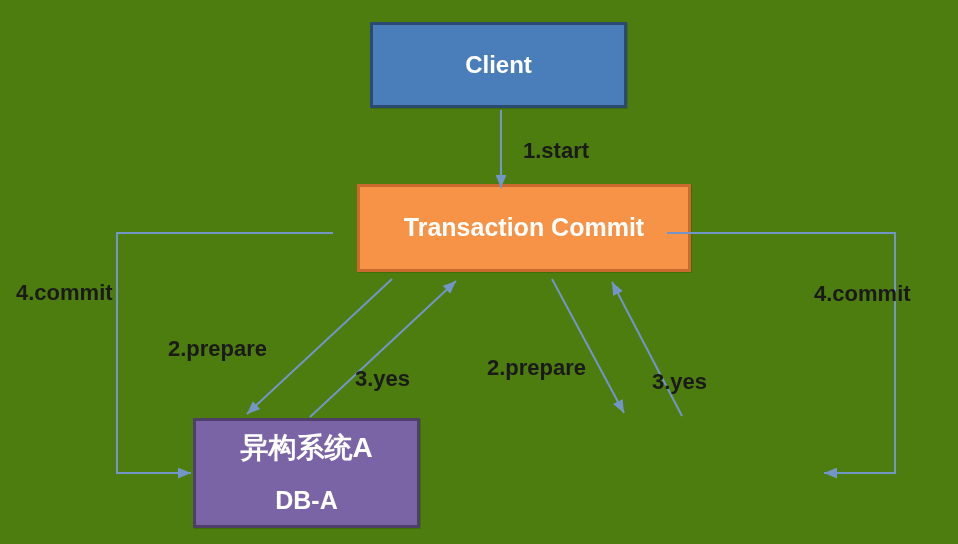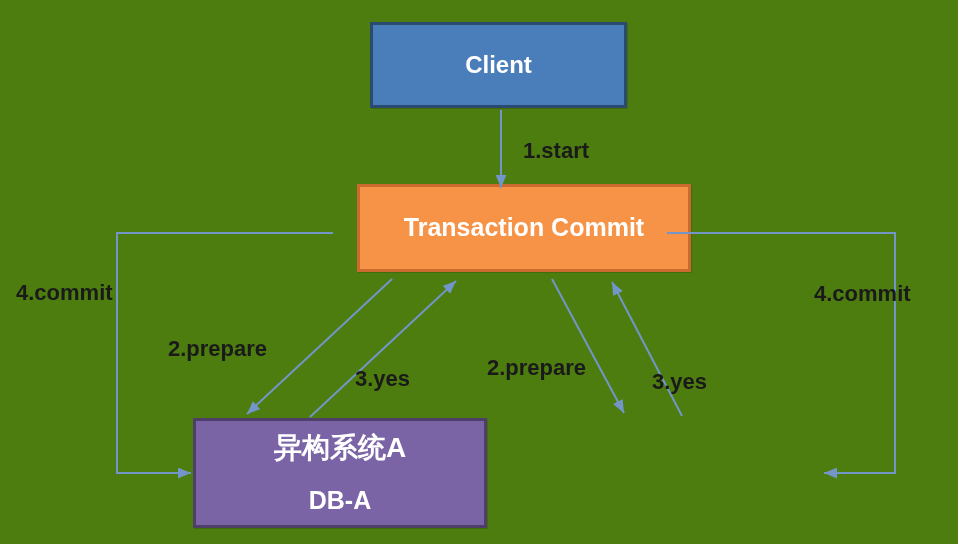--- a/index.html
+++ b/index.html
@@ -30,21 +30,21 @@
   }
   .node .main-label {
     color: #ffffff;
     font-weight: bold;
     line-height: 1.25;
   }
   #node-client   { left: 370px; top: 22px;  width: 257px; height: 86px; }
   #node-client .main-label { font-size: 24px; }
   #node-coordinator { left: 333px; top: 184px; width: 334px; height: 88px; margin-left: 24px; }
   #node-coordinator .main-label { font-size: 25px; }
-  #node-system-a { left: 193px; top: 418px; width: 294px; height: 110px; }
+  #node-system-a { left: 193px; top: 418px; width: 227px; height: 110px; }
   #node-system-b { left: 558px; top: 418px; width: 265px; height: 112px; }
   .node .cjk-label { font-size: 28px; font-weight: bold; color: #fff; line-height: 1.2; }
   .node .sub-label { font-size: 25px; font-weight: bold; color: #fff; line-height: 1.2; }
 
   #edges-svg {
     position: absolute;
     left: 0; top: 0;
     width: 958px; height: 544px;
     z-index: 2;
     pointer-events: none;

